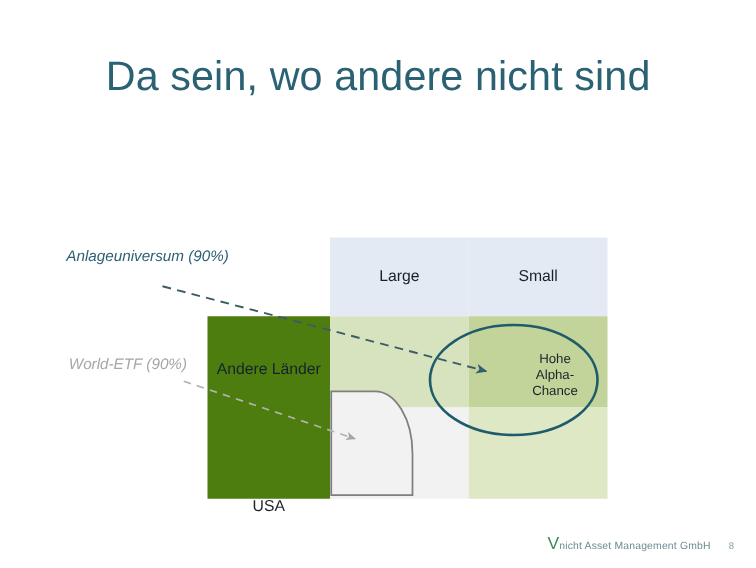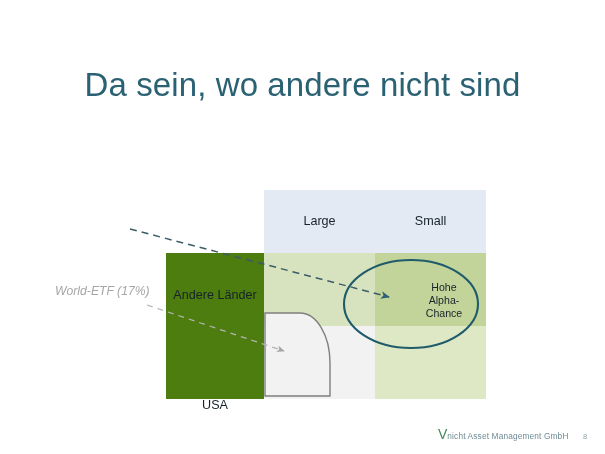--- a/index.html
+++ b/index.html
@@ -27,21 +27,20 @@
     position: absolute;
     left: 0;
     top: 42px;
     width: 605px;
     text-align: center;
     font-size: 33px;
     font-weight: 400;
     color: #2a6173;
     letter-spacing: 0.1px;
     white-space: nowrap;
-    margin-top: 24px;
   }
 
   
   .slide-subtitle {
     position: absolute;
     left: 41px;
     top: 129px;
     font-size: 12.3px;
     font-weight: bold;
     color: #17232b;
@@ -203,21 +202,22 @@
     <div class="cell cell-small-andere"></div>
     <div class="cell cell-large-usa"></div>
     <div class="cell cell-small-usa"></div>
   </div>
 
   <div class="rowlabels">
     <div class="rowlabel rowlabel-andere">Andere Länder</div>
     <div class="rowlabel rowlabel-usa">USA</div>
   </div>
 
-  <div class="annot annot-etf">World-ETF (17%)</div>
+  <div class="annot annot-universum">Anlageuniversum (90%)</div>
+  <div class="annot annot-etf">World-ETF (90%)</div>
 
   <svg class="overlay" viewBox="0 0 605 454" width="605" height="454">
     <defs>
       <marker id="arrowTeal" markerWidth="7" markerHeight="7" refX="5.4" refY="2.6" orient="auto" markerUnits="strokeWidth">
         <path d="M0,0 L6,2.6 L0,5.2 L1.6,2.6 Z" fill="#2d6073"></path>
       </marker>
       <marker id="arrowGray" markerWidth="7" markerHeight="7" refX="5.4" refY="2.6" orient="auto" markerUnits="strokeWidth">
         <path d="M0,0 L6,2.6 L0,5.2 L1.6,2.6 Z" fill="#a6a6a6"></path>
       </marker>
     </defs>

